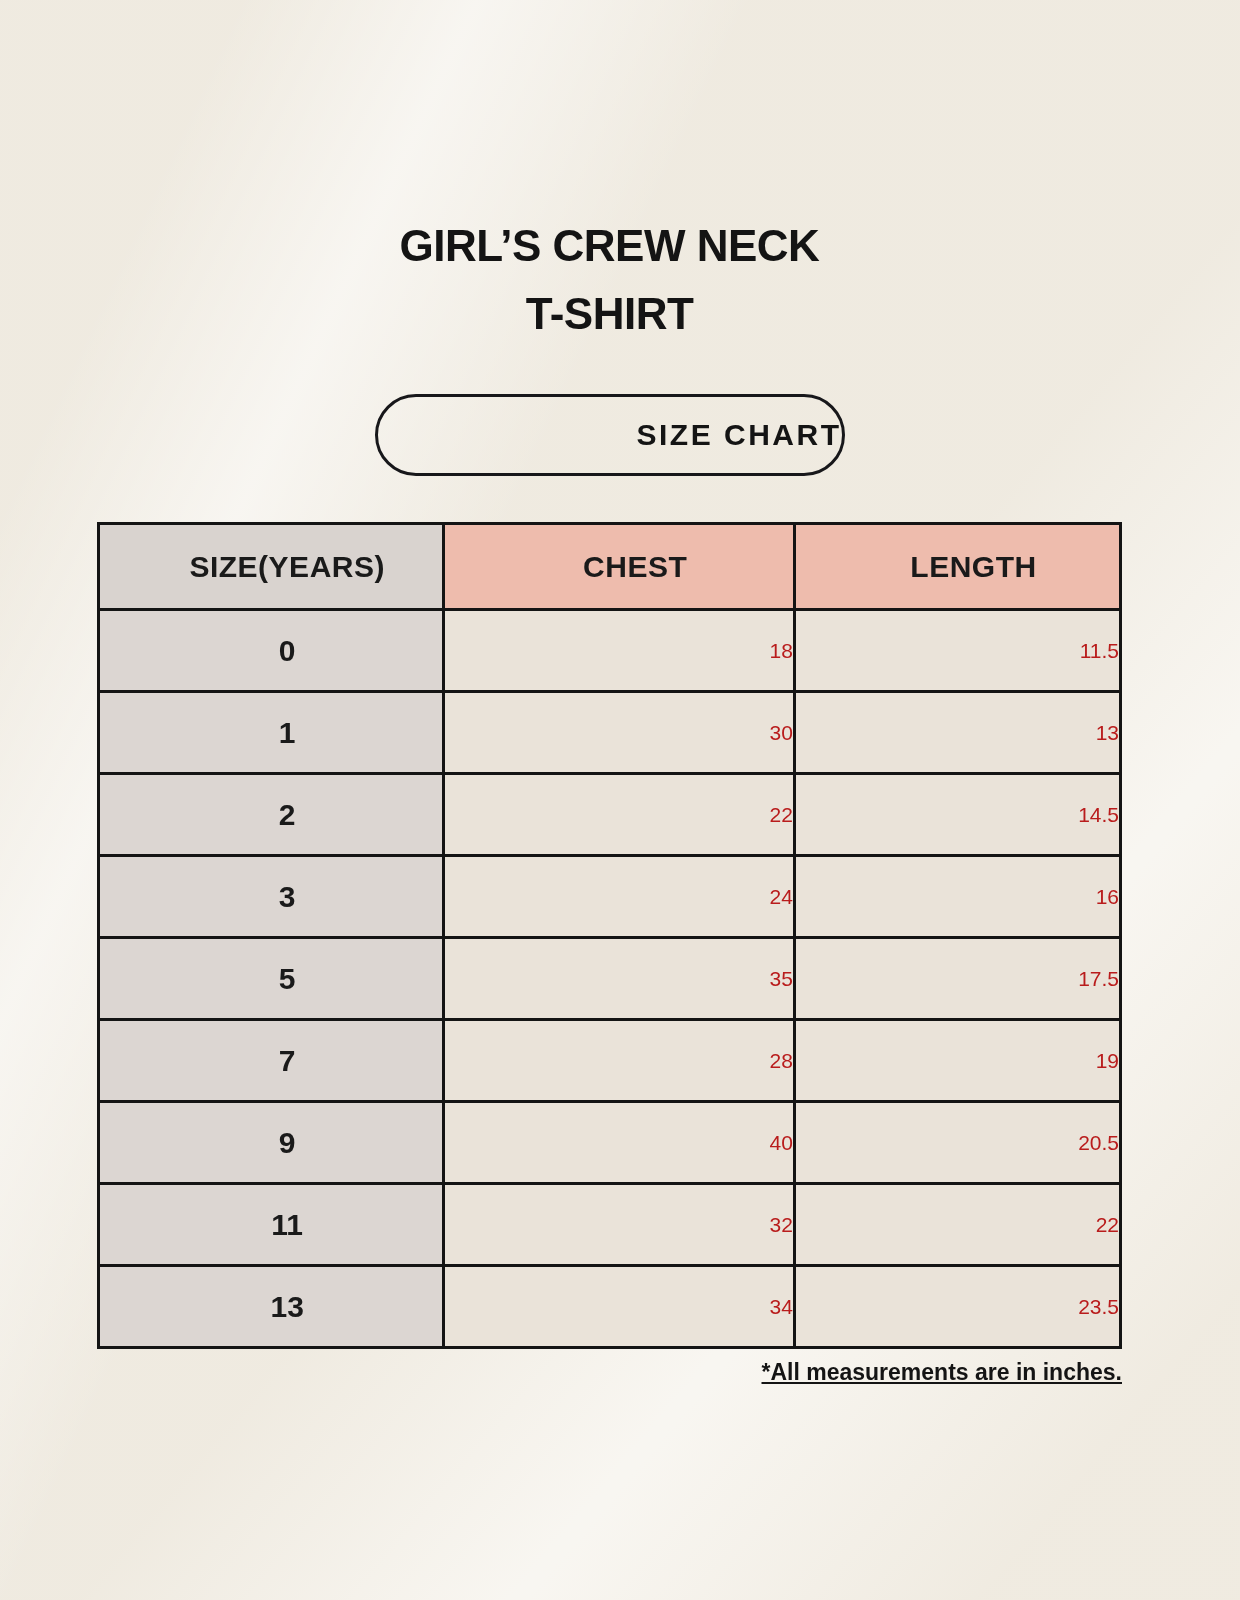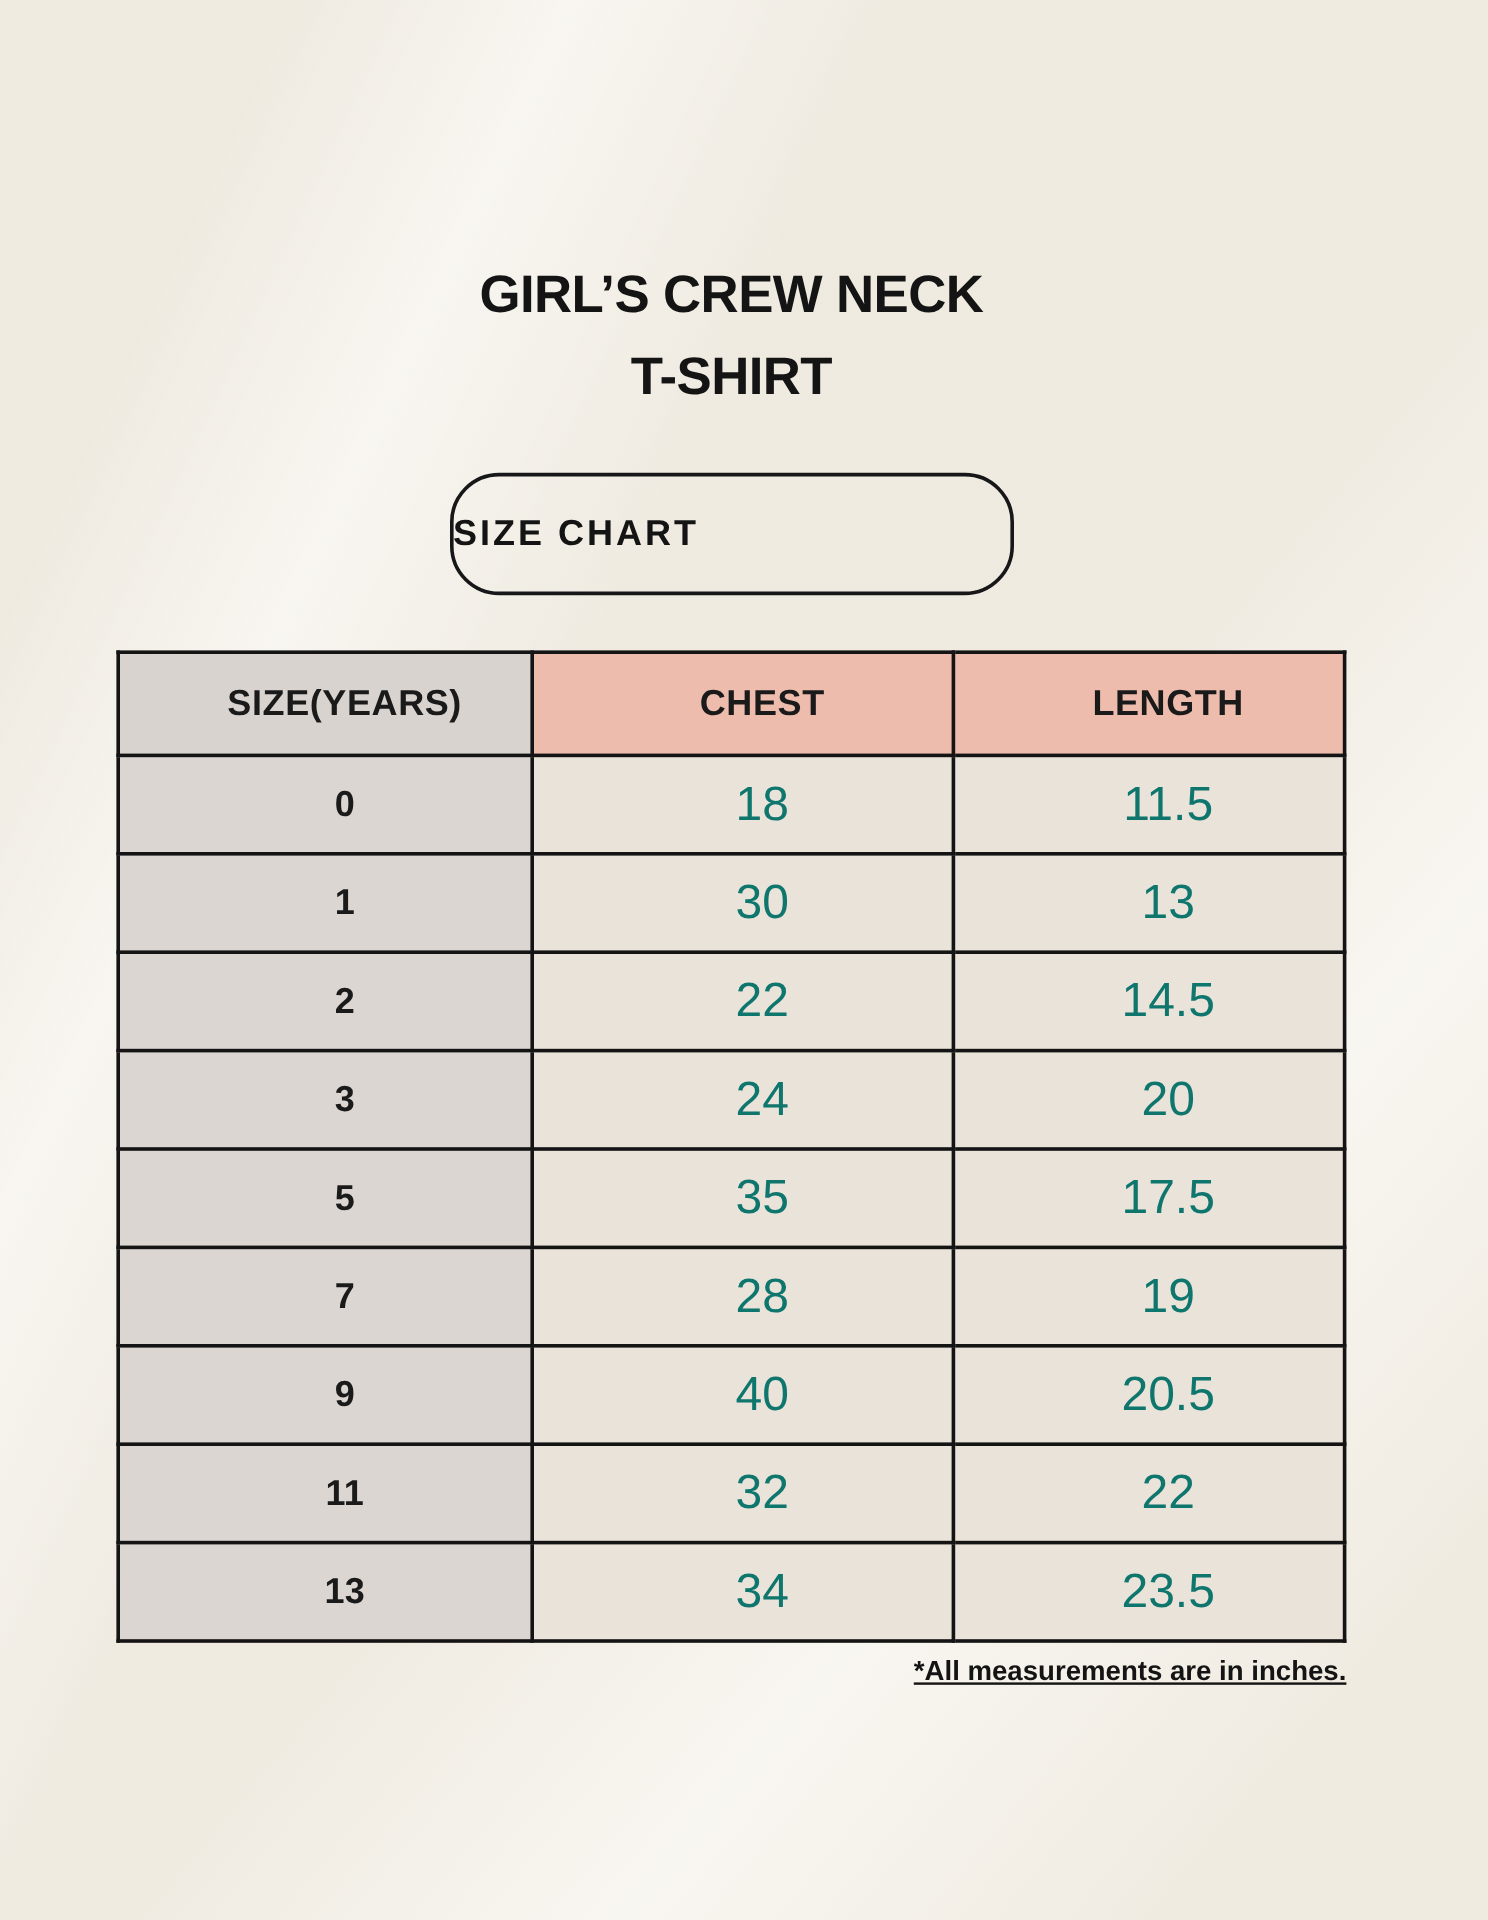--- a/index.html
+++ b/index.html
@@ -35,26 +35,26 @@
     font-size: 44px;
     font-weight: 700;
     line-height: 68px;
     letter-spacing: -0.5px;
     color: #141414;
   }
 
   .pill {
     margin: 46px auto 0;
     width: 470px;
-    height: 102px;
+    height: 82px;
     border: 3px solid #17171a;
     border-radius: 41px;
     display: flex;
     align-items: center;
-    justify-content: flex-start;
+    justify-content: flex-end;
     font-size: 30px;
     font-weight: 700;
     letter-spacing: 2.5px;
     color: #141414;
     background: transparent;
   }
 
   table.size-table {
     margin-top: 46px;
     width: 100%;
@@ -86,22 +86,23 @@
 
   td.col-size {
     background: #dcd6d2;
     font-weight: 700;
     font-size: 30px;
   }
 
   td.col-val {
     background: #eae3d9;
     font-weight: 400;
-    font-size: 40px;
-    color: #0f766e;
+    font-size: 21px;
+    color: #b91c1c;
+    text-align: right;
   }
 
   .footnote {
     margin-top: 10px;
     text-align: right;
     font-size: 23px;
     font-weight: 700;
     color: #141414;
     text-decoration: underline;
   }
@@ -146,21 +147,21 @@
             <td class="col-val">13</td>
           </tr>
           <tr>
             <td class="col-size">2</td>
             <td class="col-val">22</td>
             <td class="col-val">14.5</td>
           </tr>
           <tr>
             <td class="col-size">3</td>
             <td class="col-val">24</td>
-            <td class="col-val">20</td>
+            <td class="col-val">16</td>
           </tr>
           <tr>
             <td class="col-size">5</td>
             <td class="col-val">35</td>
             <td class="col-val">17.5</td>
           </tr>
           <tr>
             <td class="col-size">7</td>
             <td class="col-val">28</td>
             <td class="col-val">19</td>

